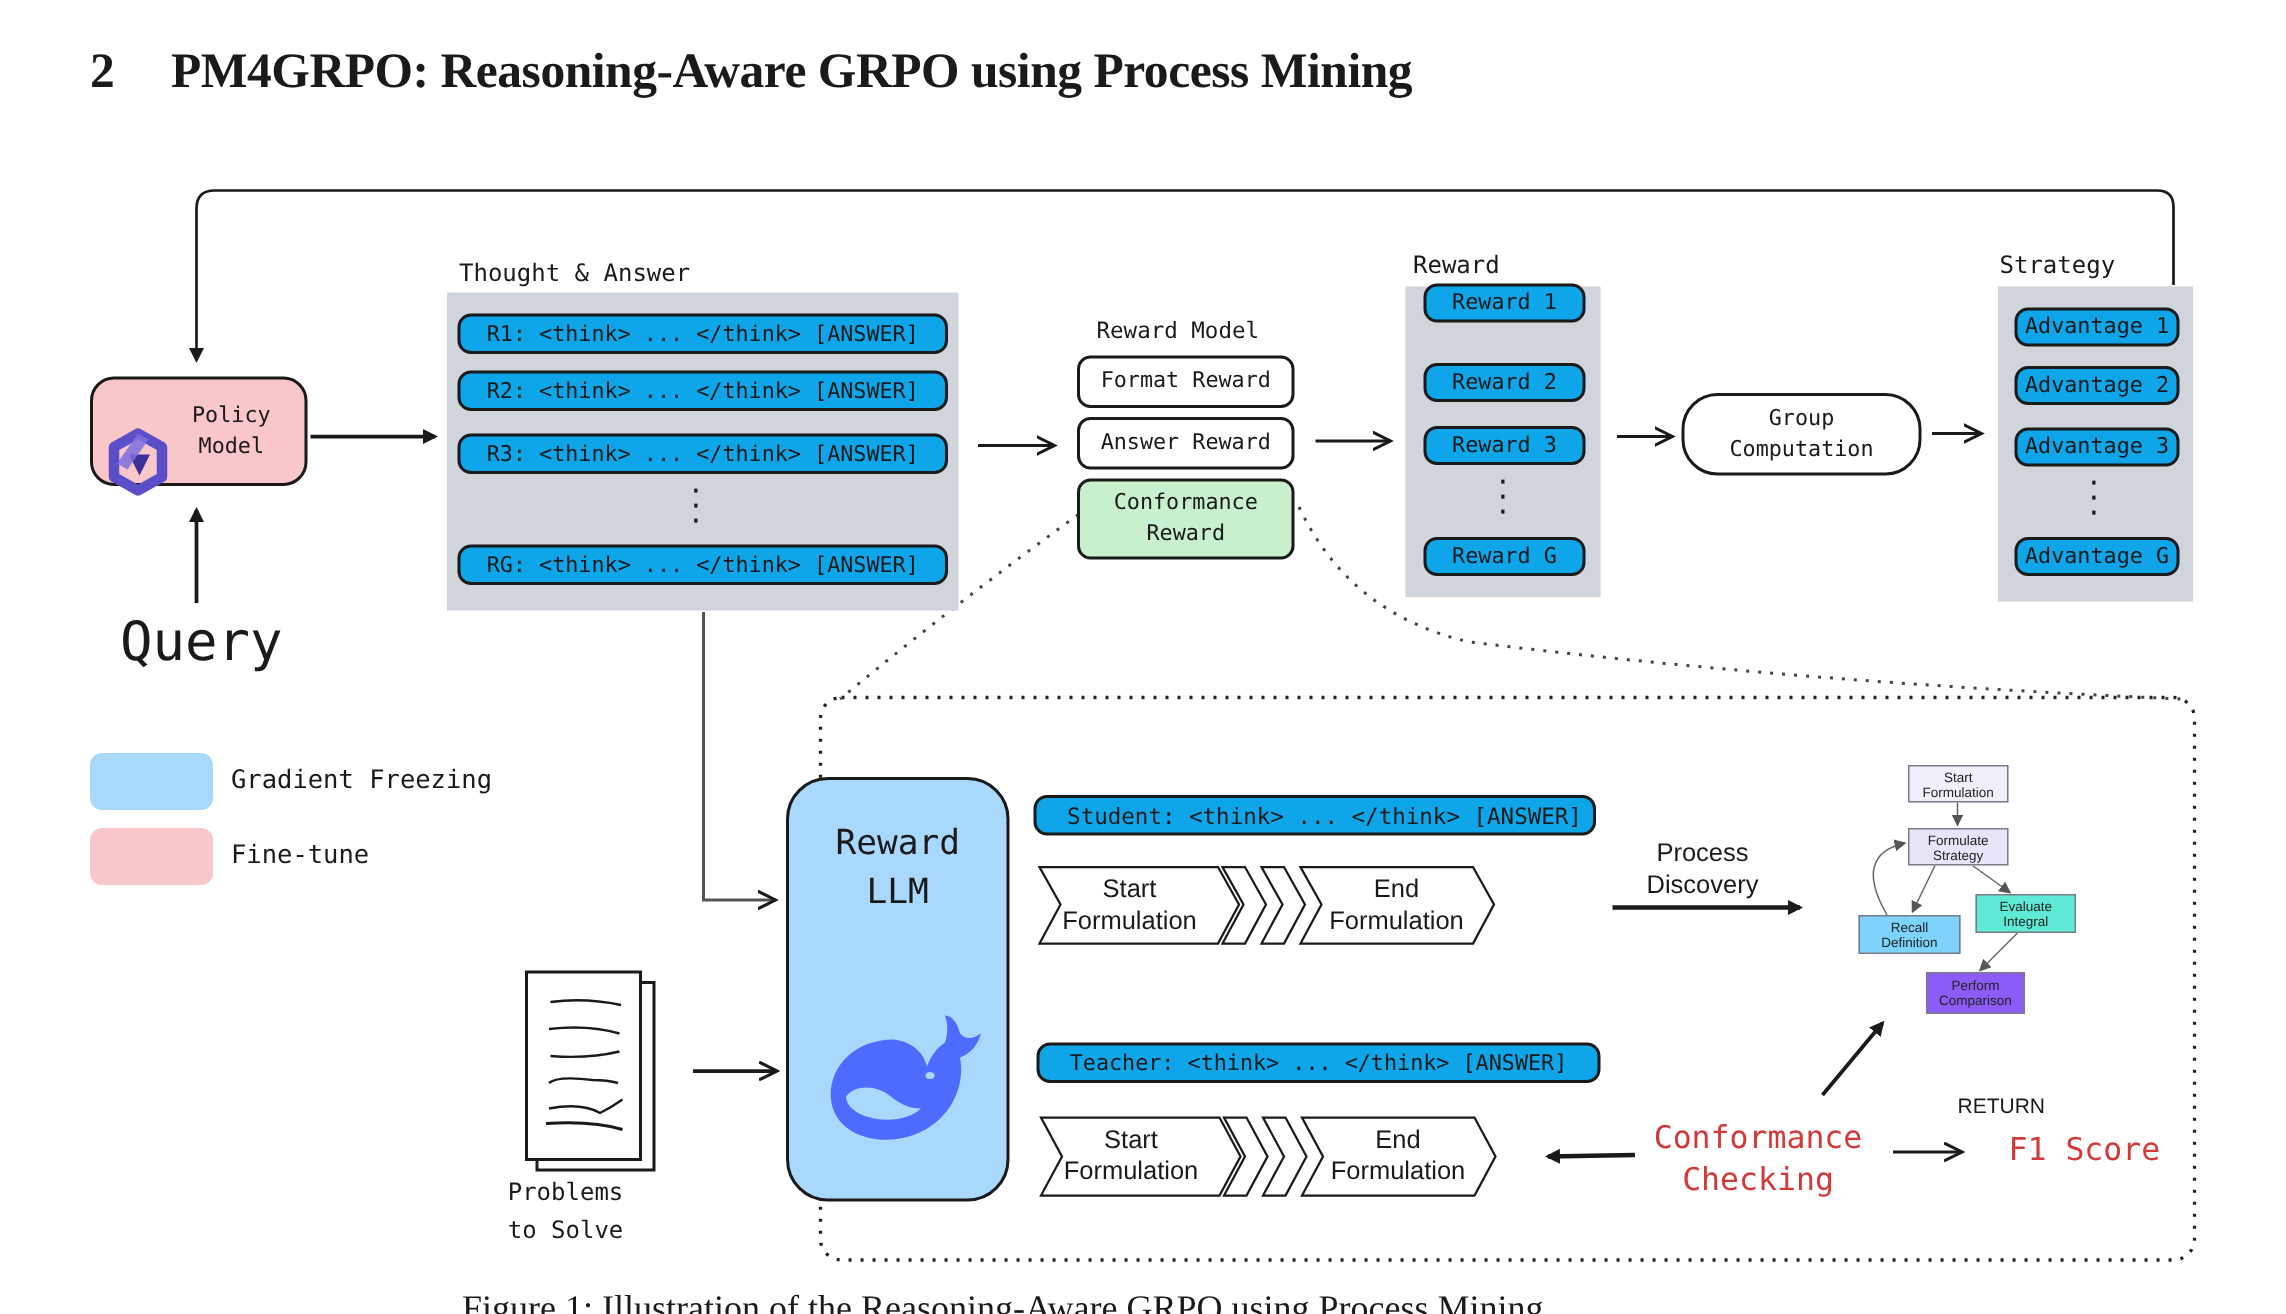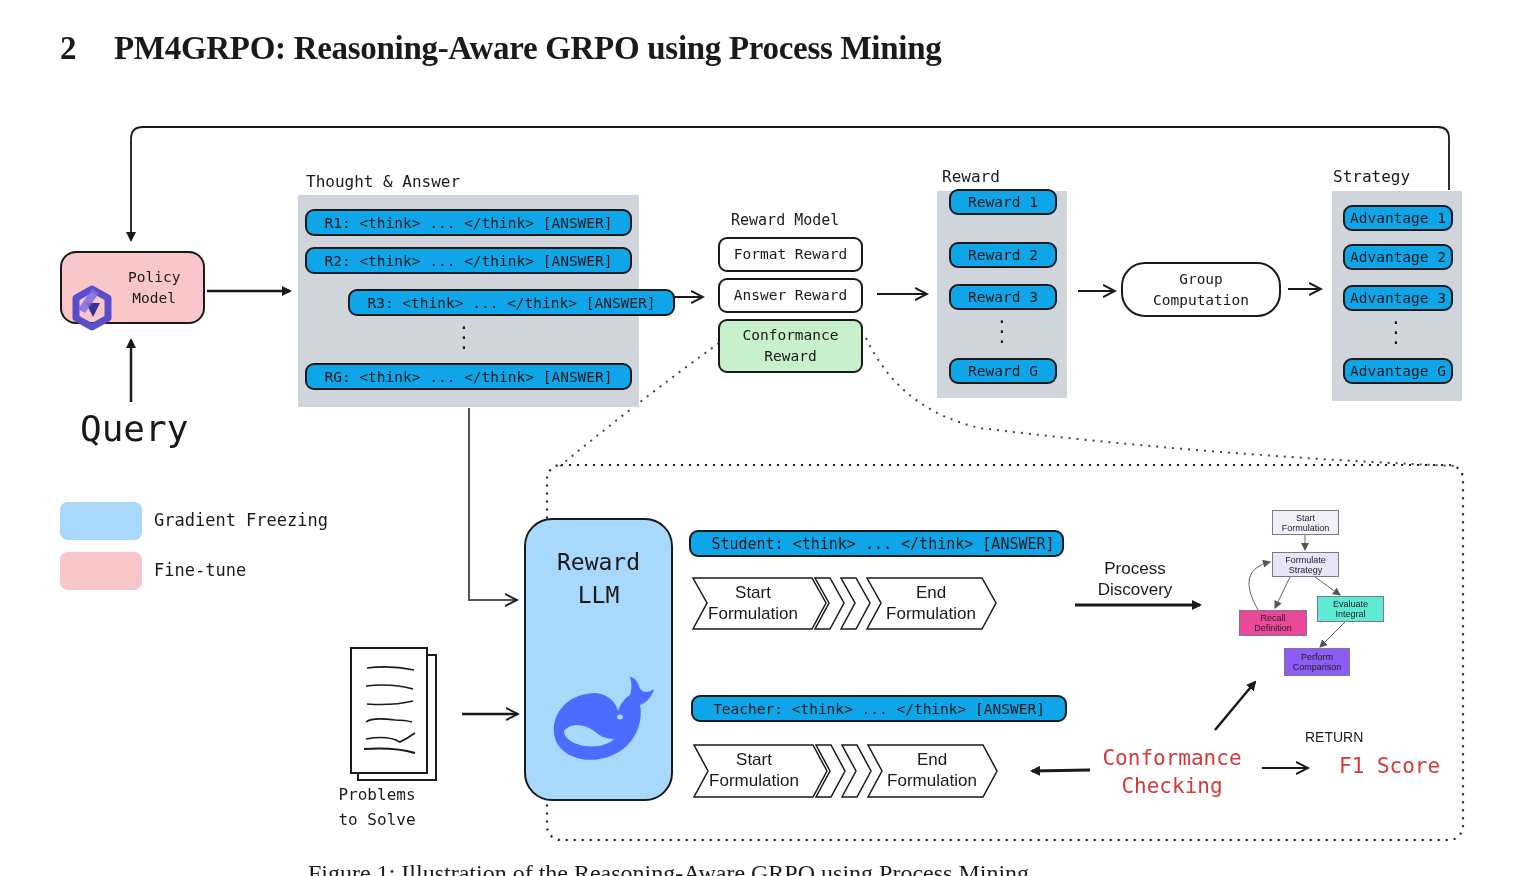--- a/index.html
+++ b/index.html
@@ -121,21 +121,21 @@
   <span style="margin-left:12px; font-size:14.5px;">Policy
 Model</span>
 </div>
 
 <div class="abs" style="left:80px; top:408px; font-size:36px;">Query</div>
 
 <div class="abs label" style="left:306px; top:172px;">Thought &amp; Answer</div>
 <div class="abs panel" style="left:298px; top:195px; width:341px; height:212px;"></div>
 <div class="pill" style="left:305px; top:209px; width:327px; height:27px;">R1: &lt;think&gt; ... &lt;/think&gt; [ANSWER]</div>
 <div class="pill" style="left:305px; top:247px; width:327px; height:27px;">R2: &lt;think&gt; ... &lt;/think&gt; [ANSWER]</div>
-<div class="pill" style="left:305px; top:289px; width:327px; height:27px;margin-left:43px;">R3: &lt;think&gt; ... &lt;/think&gt; [ANSWER]</div>
+<div class="pill" style="left:305px; top:289px; width:327px; height:27px;">R3: &lt;think&gt; ... &lt;/think&gt; [ANSWER]</div>
 <div class="vdots" style="left:456px; top:323px; width:16px;">·
 ·
 ·</div>
 <div class="pill" style="left:305px; top:363px; width:327px; height:27px;">RG: &lt;think&gt; ... &lt;/think&gt; [ANSWER]</div>
 
 <div class="abs label" style="left:731px; top:211px; font-size:15px;">Reward Model</div>
 <div class="box" style="left:718px; top:237px; width:145px; height:35px; border-radius:9px;">Format Reward</div>
 <div class="box" style="left:718px; top:278px; width:145px; height:35px; border-radius:9px;">Answer Reward</div>
 <div class="box" style="left:718px; top:319px; width:145px; height:54px; border-radius:9px; background:#c8f0cc;">Conformance
 Reward</div>
@@ -189,21 +189,21 @@
 <div class="pill" style="left:691px; top:695px; width:376px; height:27px; font-size:14.5px;">Teacher: &lt;think&gt; ... &lt;/think&gt; [ANSWER]</div>
 
 <div class="abs" style="left:1085px; top:558px; width:100px; text-align:center; font-family:'Liberation Sans', sans-serif; font-size:17px; line-height:21px; white-space:pre-line;">Process
 Discovery</div>
 
 <div>
   <div class="pm-node" style="left:1272px; top:510px; width:67px; height:25px; background:#f1eff9;">Start
 Formulation</div>
   <div class="pm-node" style="left:1272px; top:552px; width:67px; height:25px; background:#e9e4f9;">Formulate
 Strategy</div>
-  <div class="pm-node" style="left:1239px; top:610px; width:68px; height:26px; background:#ec4899;">Recall
+  <div class="pm-node" style="left:1239px; top:610px; width:68px; height:26px; background:#7dd3fc;">Recall
 Definition</div>
   <div class="pm-node" style="left:1317px; top:596px; width:67px; height:26px; background:#5eead4;">Evaluate
 Integral</div>
   <div class="pm-node" style="left:1284px; top:648px; width:66px; height:28px; background:#8b5cf6;">Perform
 Comparison</div>
 </div>
 
 <div class="abs red" style="left:1097px; top:744px; width:150px; text-align:center; font-size:21px; line-height:28px; white-space:pre-line;">Conformance
 Checking</div>
 

